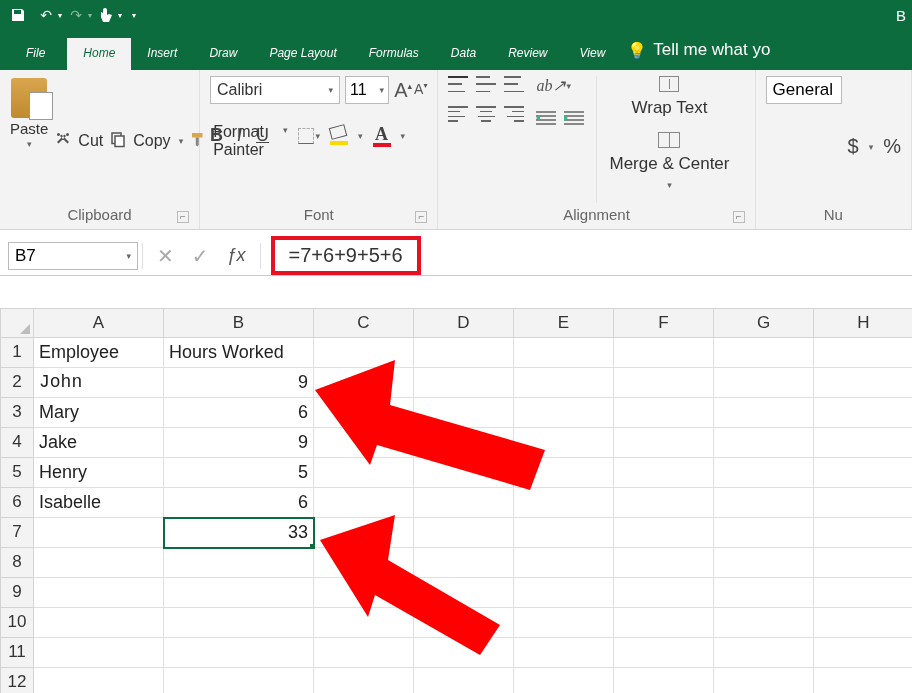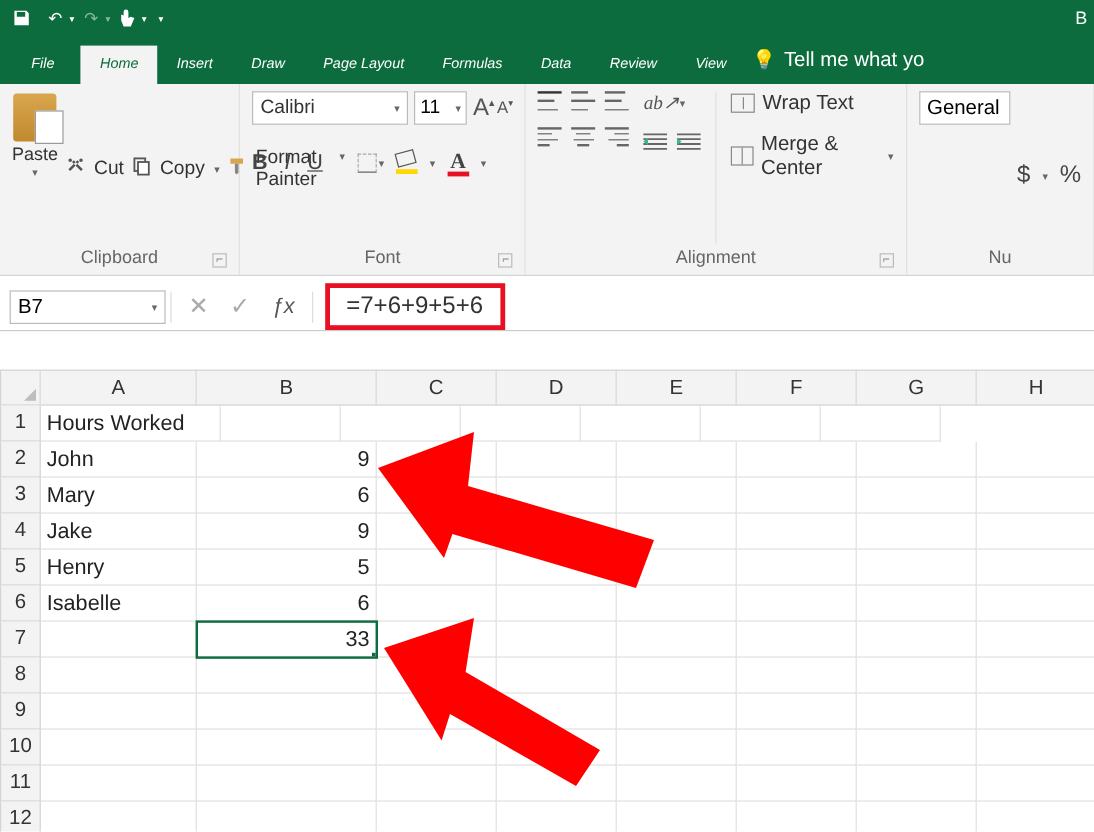--- a/index.html
+++ b/index.html
@@ -59,21 +59,21 @@
 
   
   .aligngrp { width: 360px; }
   .align-cols { display:flex; gap:12px; }
   .align-col { display:flex; flex-direction:column; gap:14px; }
   .align-row { display:flex; gap:8px; align-items:center;}
   .al-icon { width:20px; height:16px; display:flex; flex-direction:column; justify-content:space-between; cursor:pointer;}
   .al-icon span{height:1.5px;background:#666;}
   .al-icon.vtop span:nth-child(1){background:#333;} 
   .ori-icon { width:22px; height:20px; font-family:serif; font-style:italic; color:#555; font-size:16px;}
-  .wrap-row { display:flex; align-items:center; gap:6px; font-size:17px; color:#333; cursor:pointer;}
+  .wrap-row { display:flex; align-items:center; gap:6px; font-size:17px; color:#333; cursor:pointer;flex-direction:column;}
   .wrap-icon { width:20px; height:16px; border:1px solid #888; position:relative;}
   .wrap-icon::after{content:"";position:absolute;right:2px;top:2px;bottom:2px;width:6px;border-left:1px solid #888;}
   .indent-btn { width:20px; height:16px; display:flex; cursor:pointer;}
   .merge-icon { width:22px; height:16px; border:1px solid #888; display:flex;}
   .merge-icon::before{content:"";flex:1; border-right:1px solid #888;} .merge-icon::after{content:"";flex:1;}
 
   
   .numgrp { flex:1; }
   .general-dd { width:76px; height:28px; border:1px solid #bbb; background:#fff; display:flex; align-items:center; padding:0 6px; font-size:17px; justify-content:space-between;}
   .num-row2 { display:flex; gap:10px; align-items:center; margin-top:14px; font-size:20px; color:#444;}
@@ -361,30 +361,31 @@
       <div class="rh">6</div>
       <div class="rh">7</div>
       <div class="rh">8</div>
       <div class="rh">9</div>
       <div class="rh">10</div>
       <div class="rh">11</div>
       <div class="rh">12</div>
     </div>
   <div class="cells" id="cells">
       <div class="crow">
+        <div class="cell" style="width: 130px;">Employee</div>
         <div class="cell" style="width: 150px;">Hours Worked</div>
         <div class="cell" style="width: 100px;"></div>
         <div class="cell" style="width: 100px;"></div>
         <div class="cell" style="width: 100px;"></div>
         <div class="cell" style="width: 100px;"></div>
         <div class="cell" style="width: 100px;"></div>
         <div class="cell" style="width: 100px;"></div>
       </div>
       <div class="crow">
-        <div class="cell" style="width: 130px;">John</div>
+        <div class="cell" style="width: 130px; font-family: Liberation Mono, monospace;">John</div>
         <div class="cell right" style="width: 150px;">9</div>
         <div class="cell" style="width: 100px;"></div>
         <div class="cell" style="width: 100px;"></div>
         <div class="cell" style="width: 100px;"></div>
         <div class="cell" style="width: 100px;"></div>
         <div class="cell" style="width: 100px;"></div>
         <div class="cell" style="width: 100px;"></div>
       </div>
       <div class="crow">
         <div class="cell" style="width: 130px;">Mary</div>

